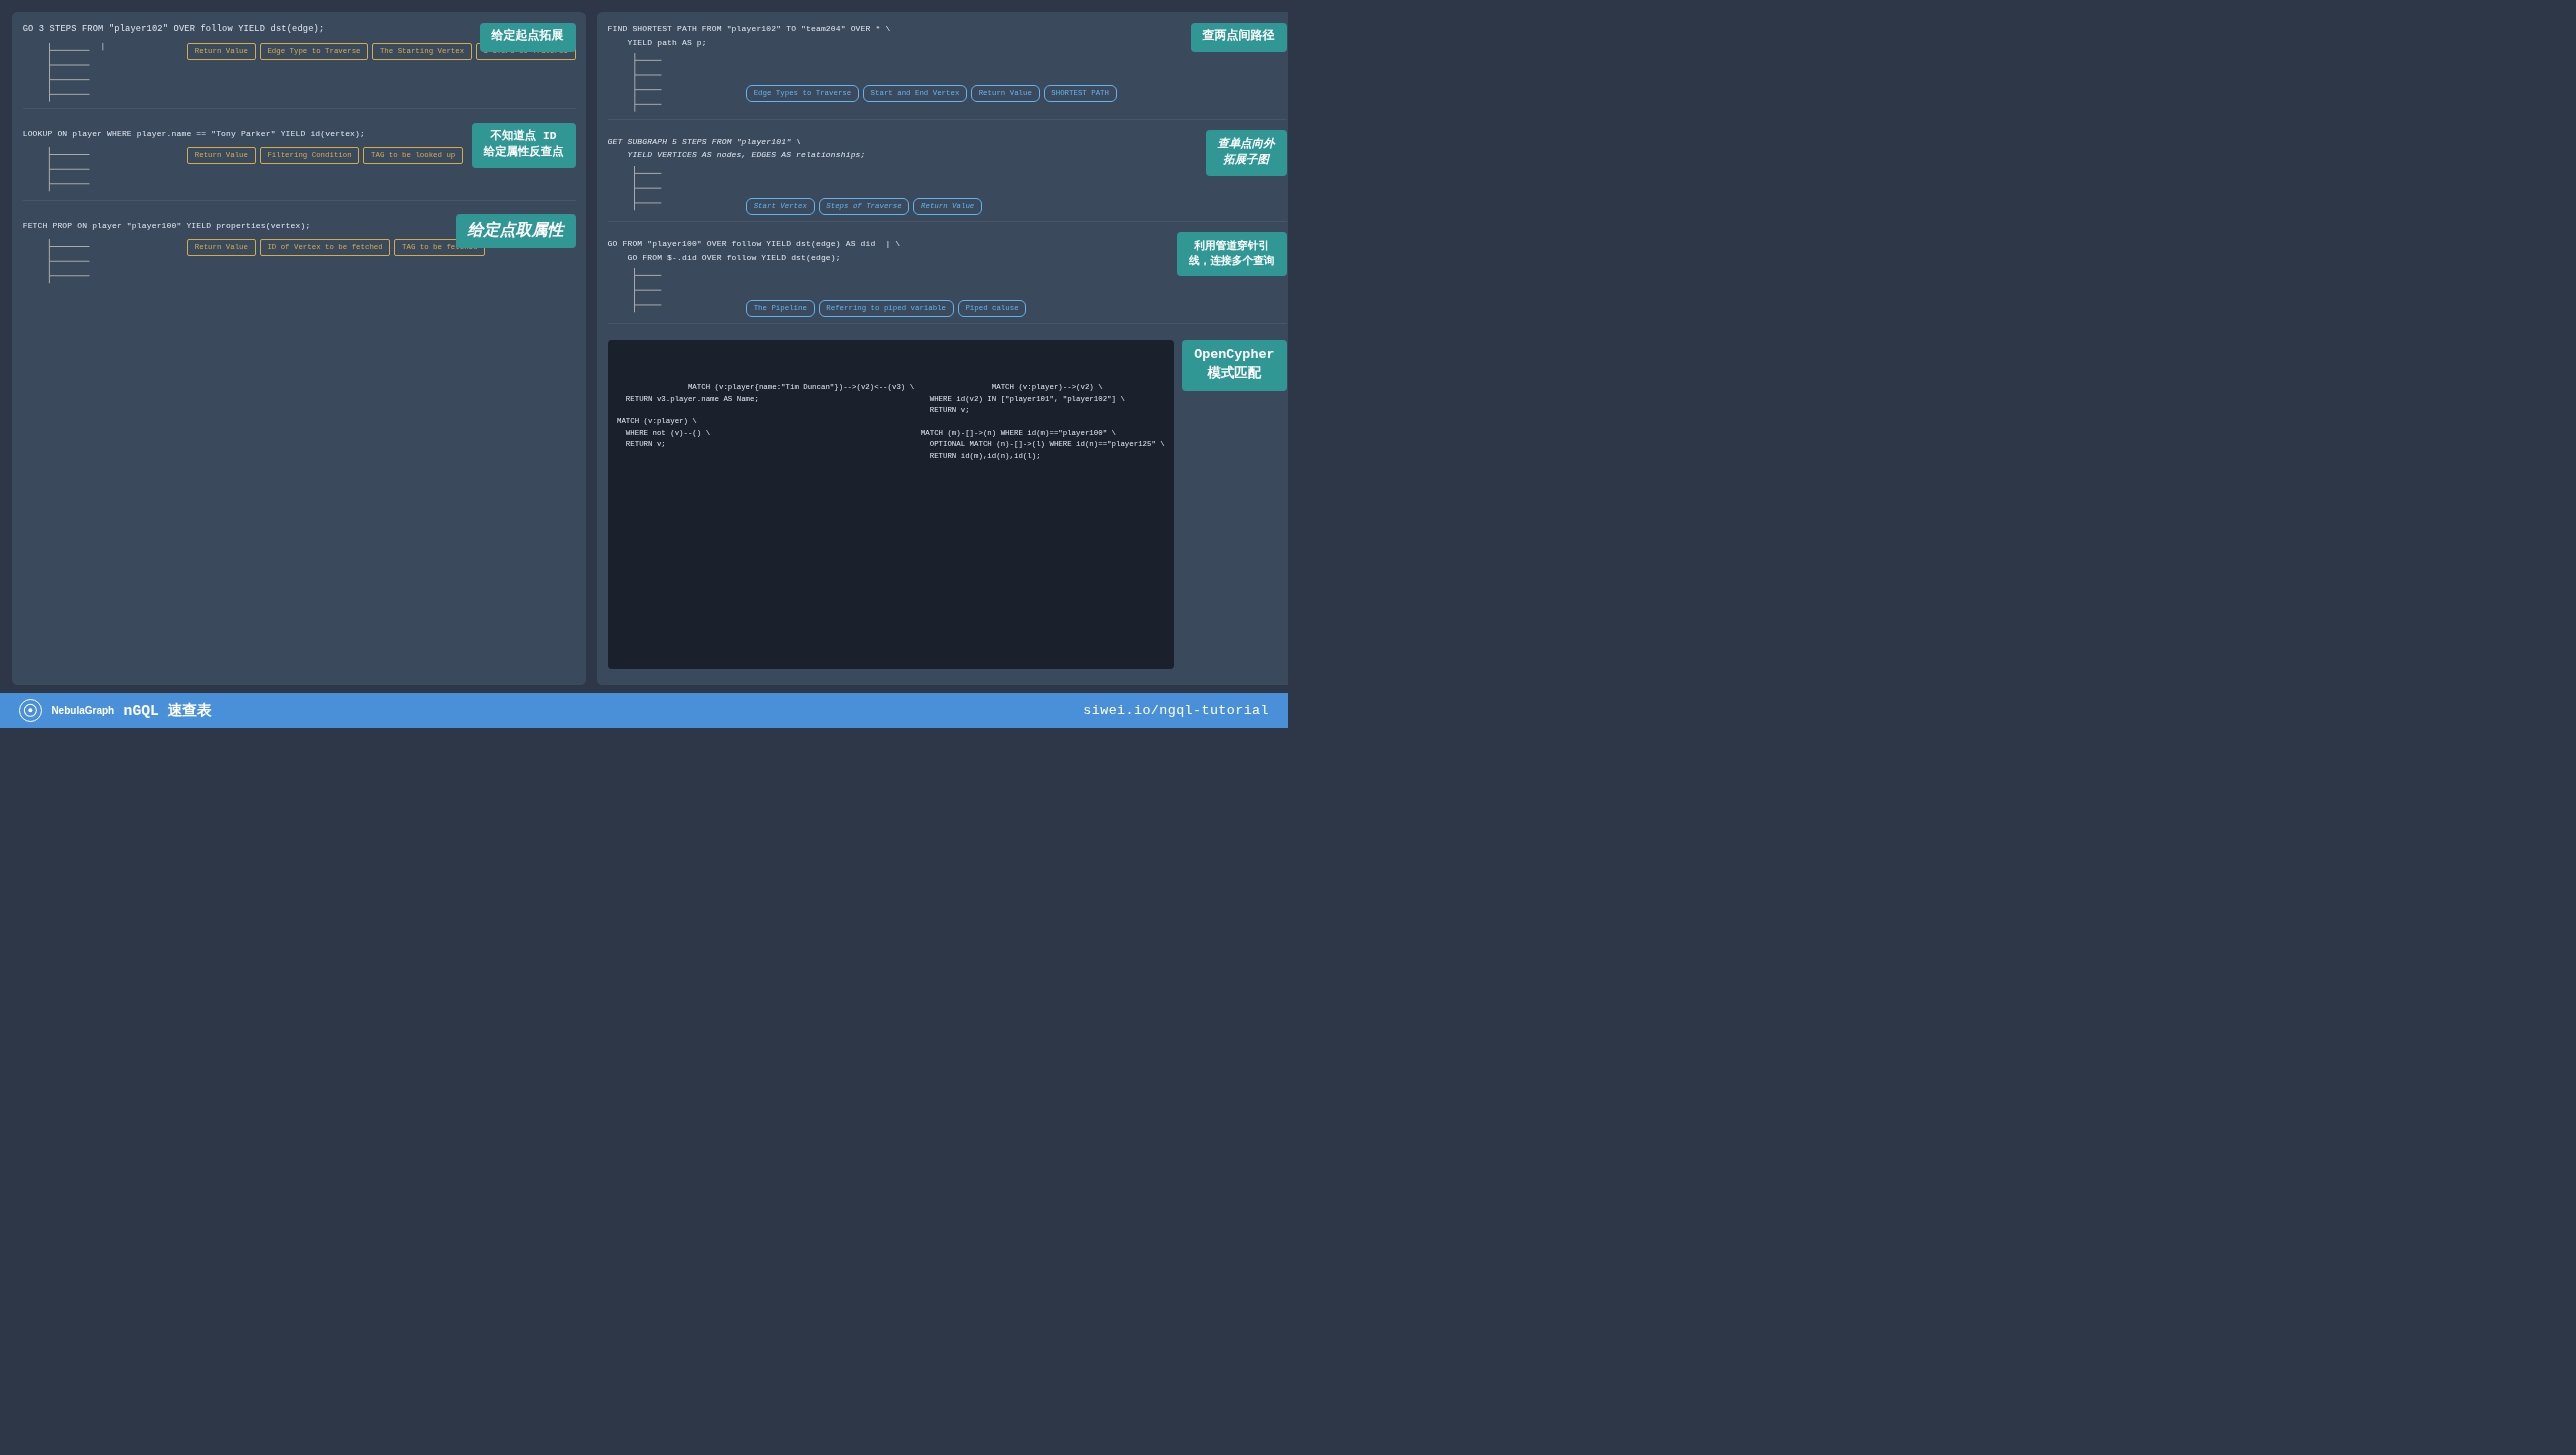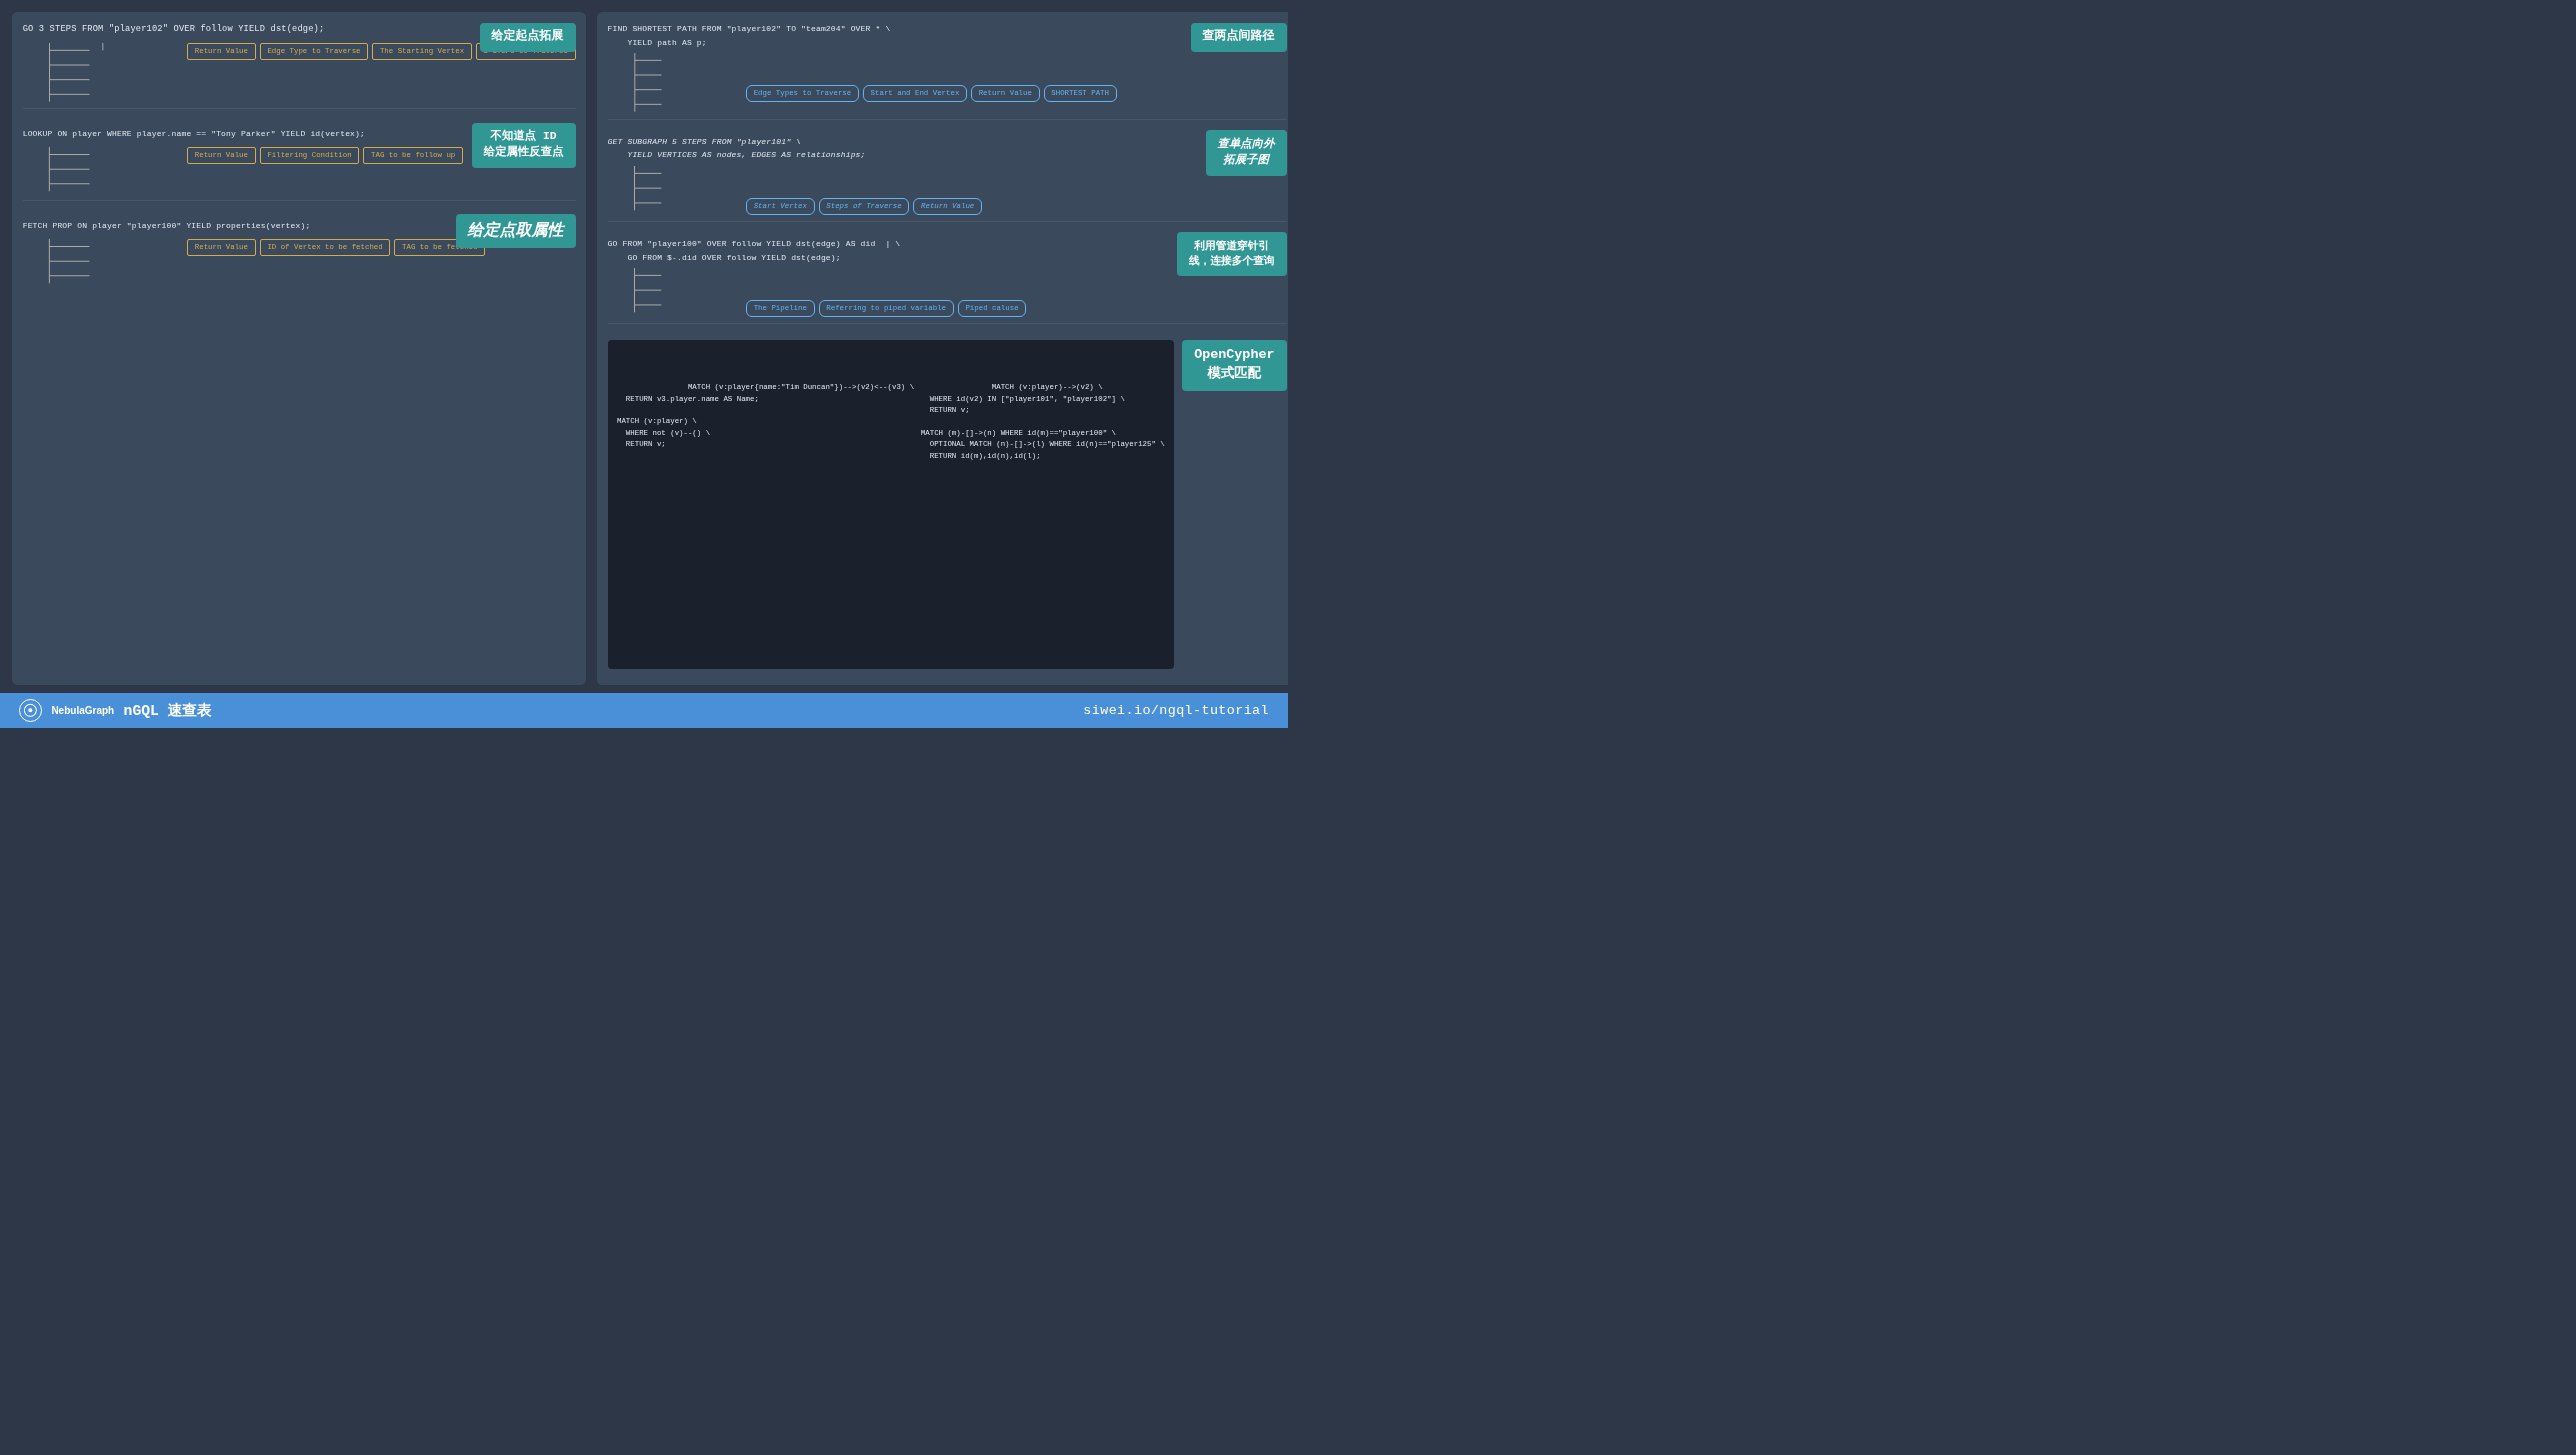--- a/index.html
+++ b/index.html
@@ -249,21 +249,21 @@
       <div class="tree-container" style="margin-top:5.4px; margin-left:13.4px;">
         <svg class="connector-svg" width="147" height="47" style="margin-right:4px; flex-shrink:0;" viewBox="0 0 220 70">
           <line x1="20" y1="0" x2="20" y2="66" stroke="#aaa" stroke-width="1.5"></line>
           <line x1="20" y1="11" x2="80" y2="11" stroke="#aaa" stroke-width="1.5"></line>
           <line x1="20" y1="33" x2="80" y2="33" stroke="#aaa" stroke-width="1.5"></line>
           <line x1="20" y1="55" x2="80" y2="55" stroke="#aaa" stroke-width="1.5"></line>
         </svg>
         <div class="tree-nodes">
           <div class="label-box">Return Value</div>
           <div class="label-box">Filtering Condition</div>
-          <div class="label-box">TAG to be follow up</div>
+          <div class="label-box">TAG to be looked up</div>
         </div>
       </div>
     </div>
 
     <div class="section section-top" style="padding-top:5.4px;">
       <div class="code-line" style="font-size:8px;">FETCH PROP ON player "player100" YIELD properties(vertex);</div>
       <div class="badge-teal" style="font-size:16px; top:0; right:0;font-style:italic;">给定点取属性</div>
       <div class="tree-container" style="margin-top:5.4px; margin-left:13.4px;">
         <svg class="connector-svg" width="147" height="47" style="margin-right:4px; flex-shrink:0;" viewBox="0 0 220 70">
           <line x1="20" y1="0" x2="20" y2="66" stroke="#aaa" stroke-width="1.5"></line>

